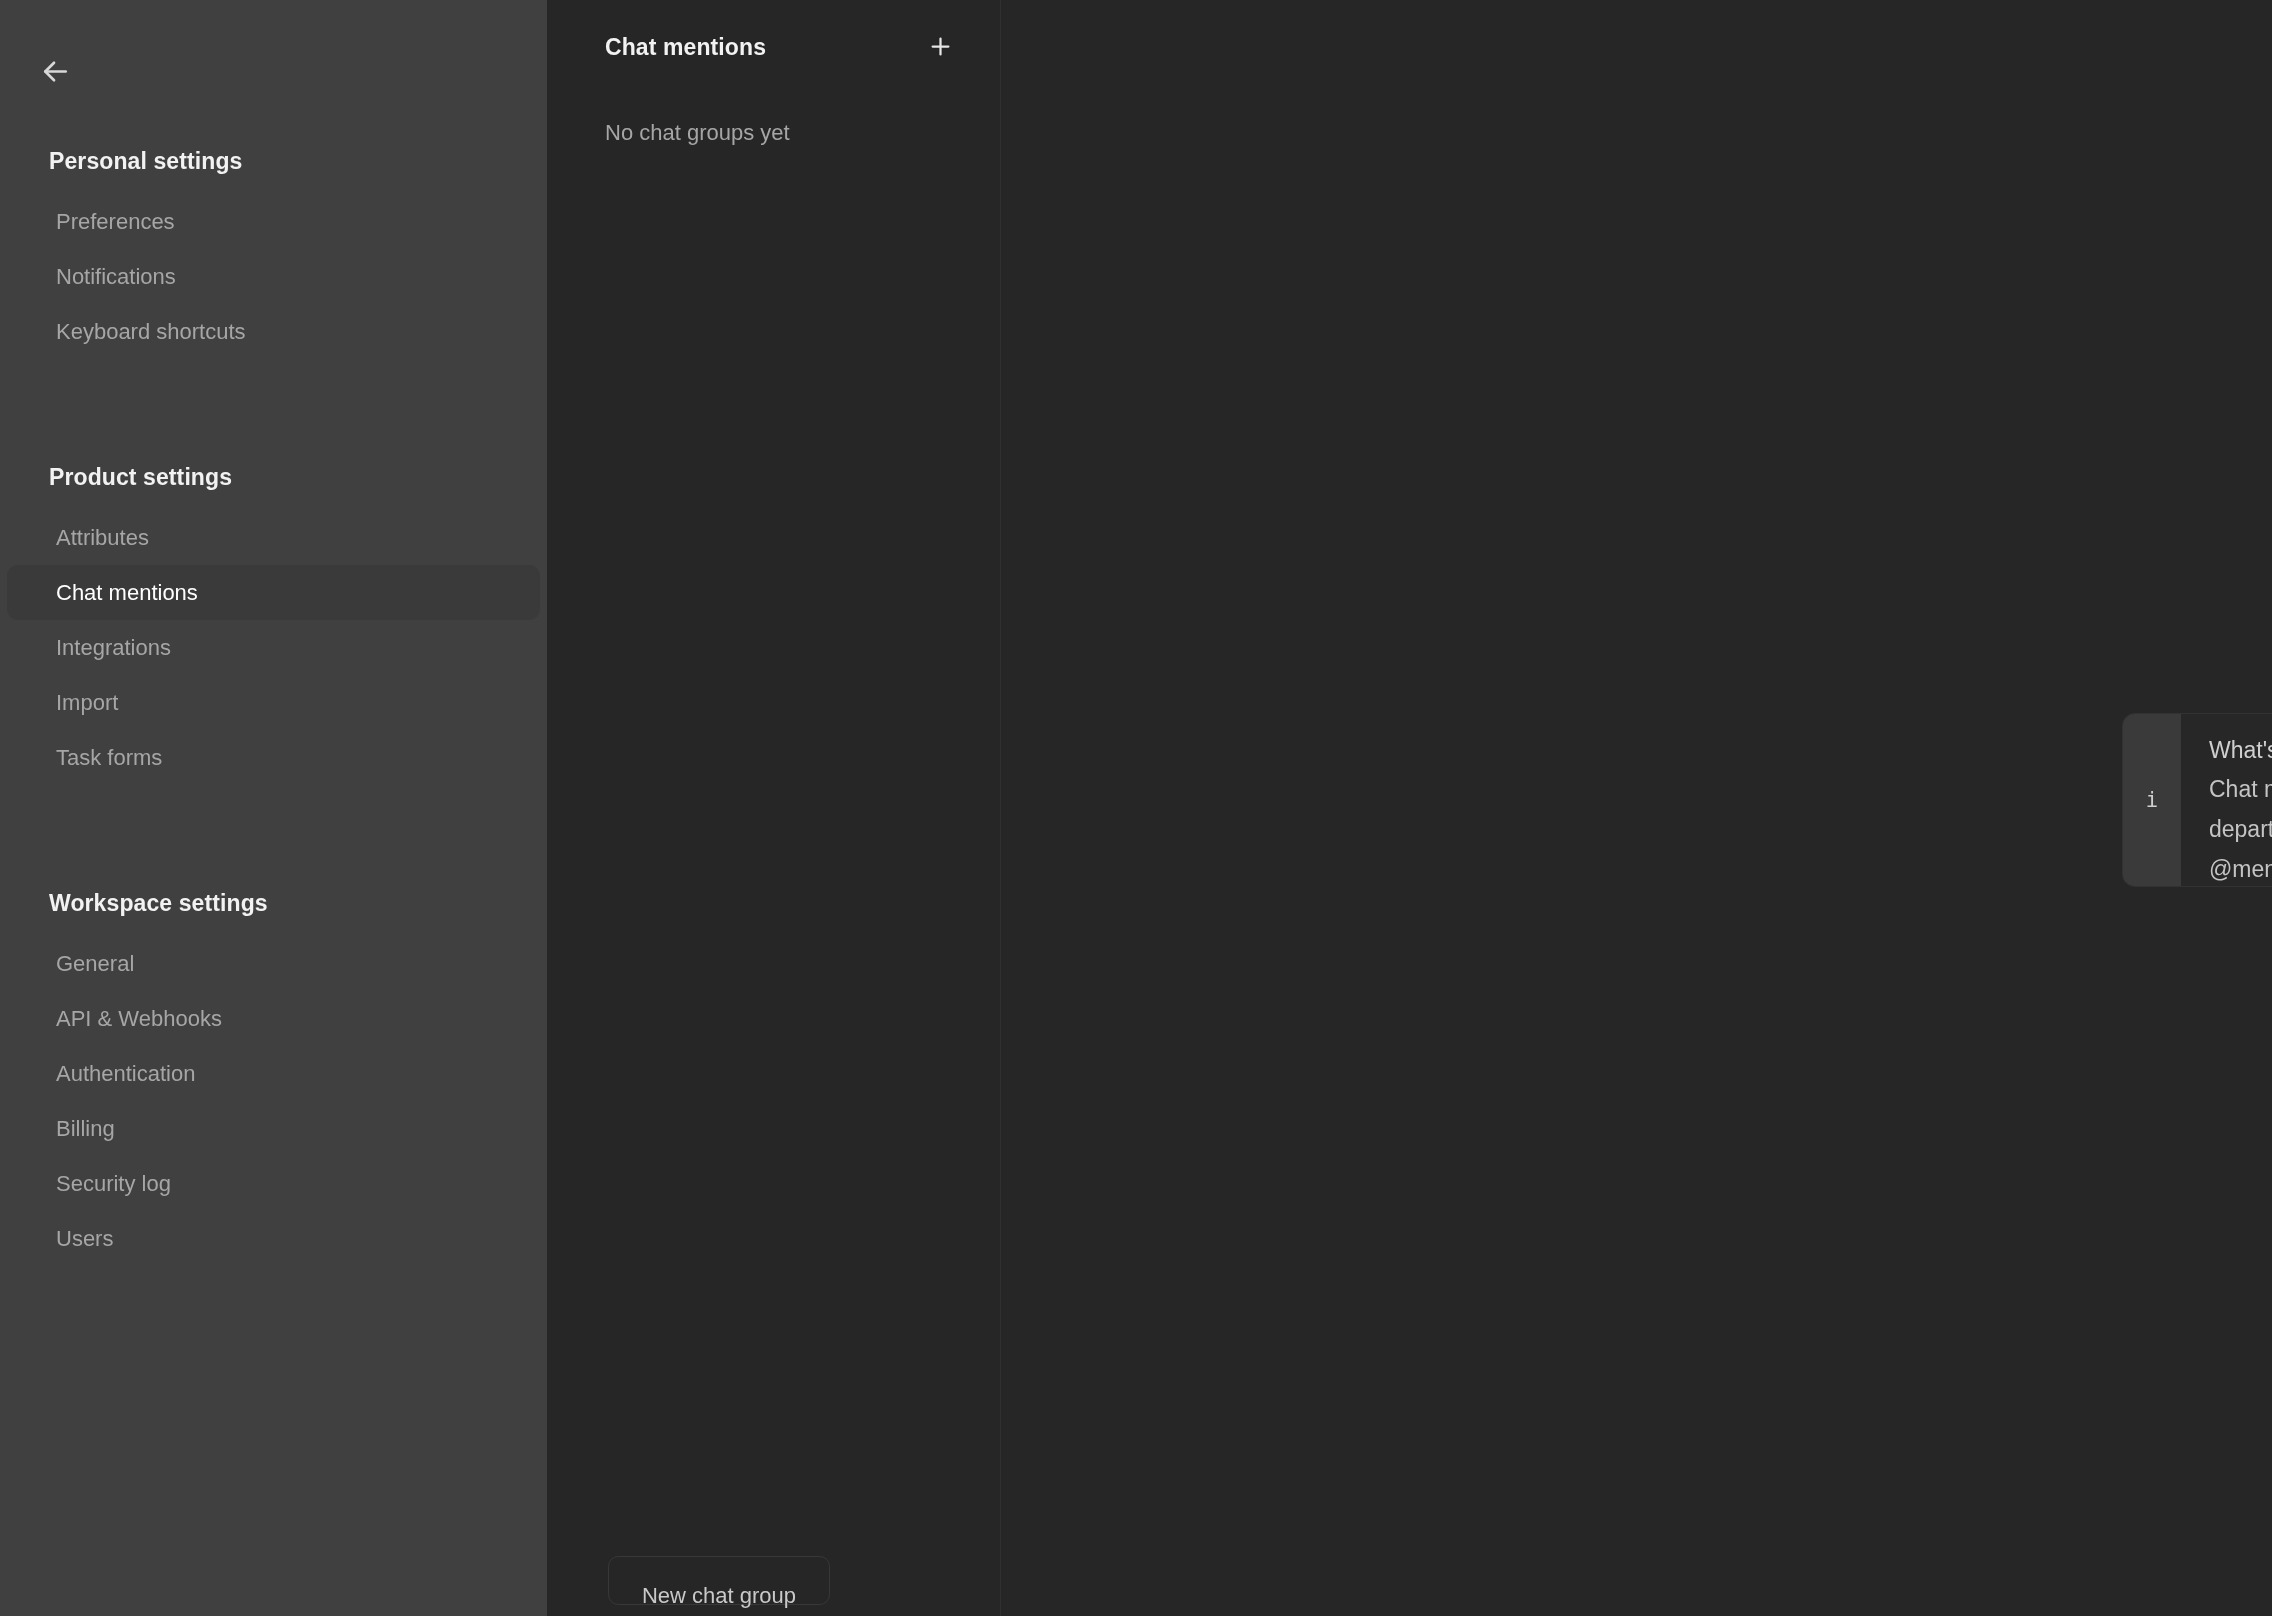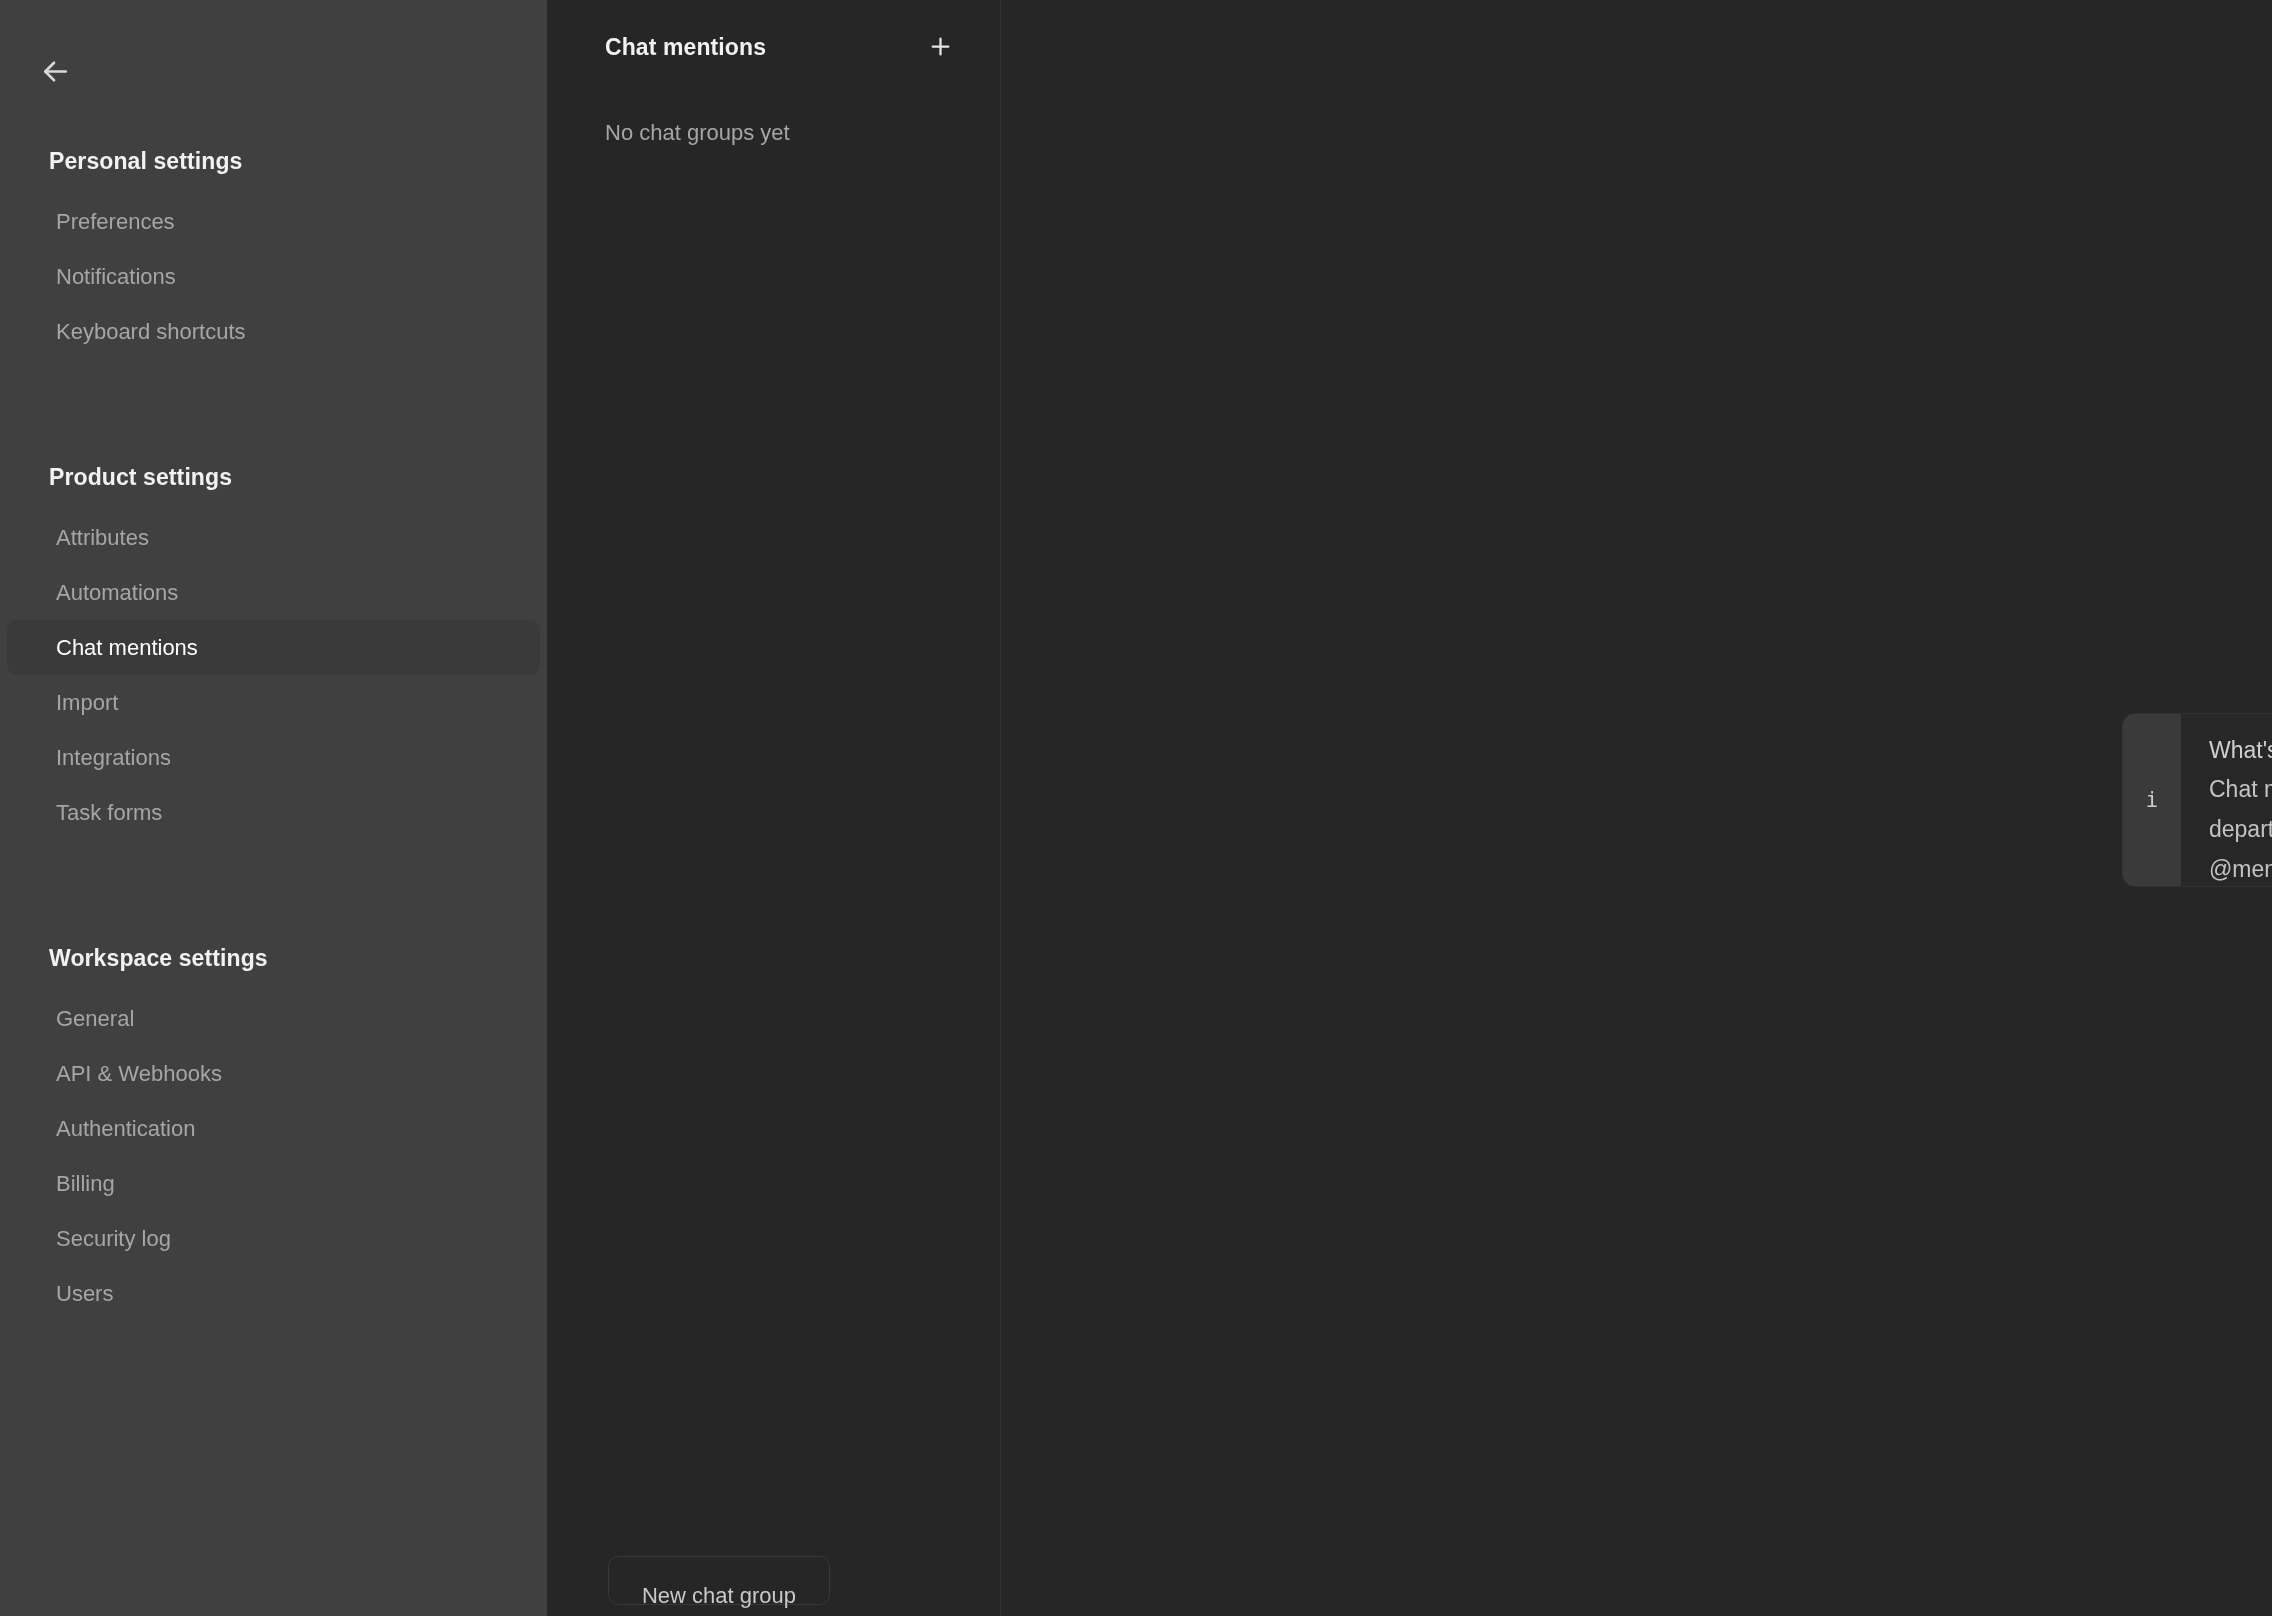--- a/index.html
+++ b/index.html
@@ -245,31 +245,28 @@
           </div>
         </div>
       </div>
 
       <div class="nav-section">
         <div class="section-title product">Product settings</div>
         <div class="nav-list">
           <div class="nav-item">
             <span>Attributes</span>
           </div>
-          <div class="nav-item">
-            <span>Automations</span>
-          </div>
           <div class="nav-item active">
             <span>Chat mentions</span>
           </div>
           <div class="nav-item">
+            <span>Integrations</span>
+          </div>
+          <div class="nav-item">
             <span>Import</span>
-          </div>
-          <div class="nav-item">
-            <span>Integrations</span>
           </div>
           <div class="nav-item">
             <span>Task forms</span>
           </div>
         </div>
       </div>
 
       <div class="nav-section">
         <div class="section-title workspace">Workspace settings</div>
         <div class="nav-list">

